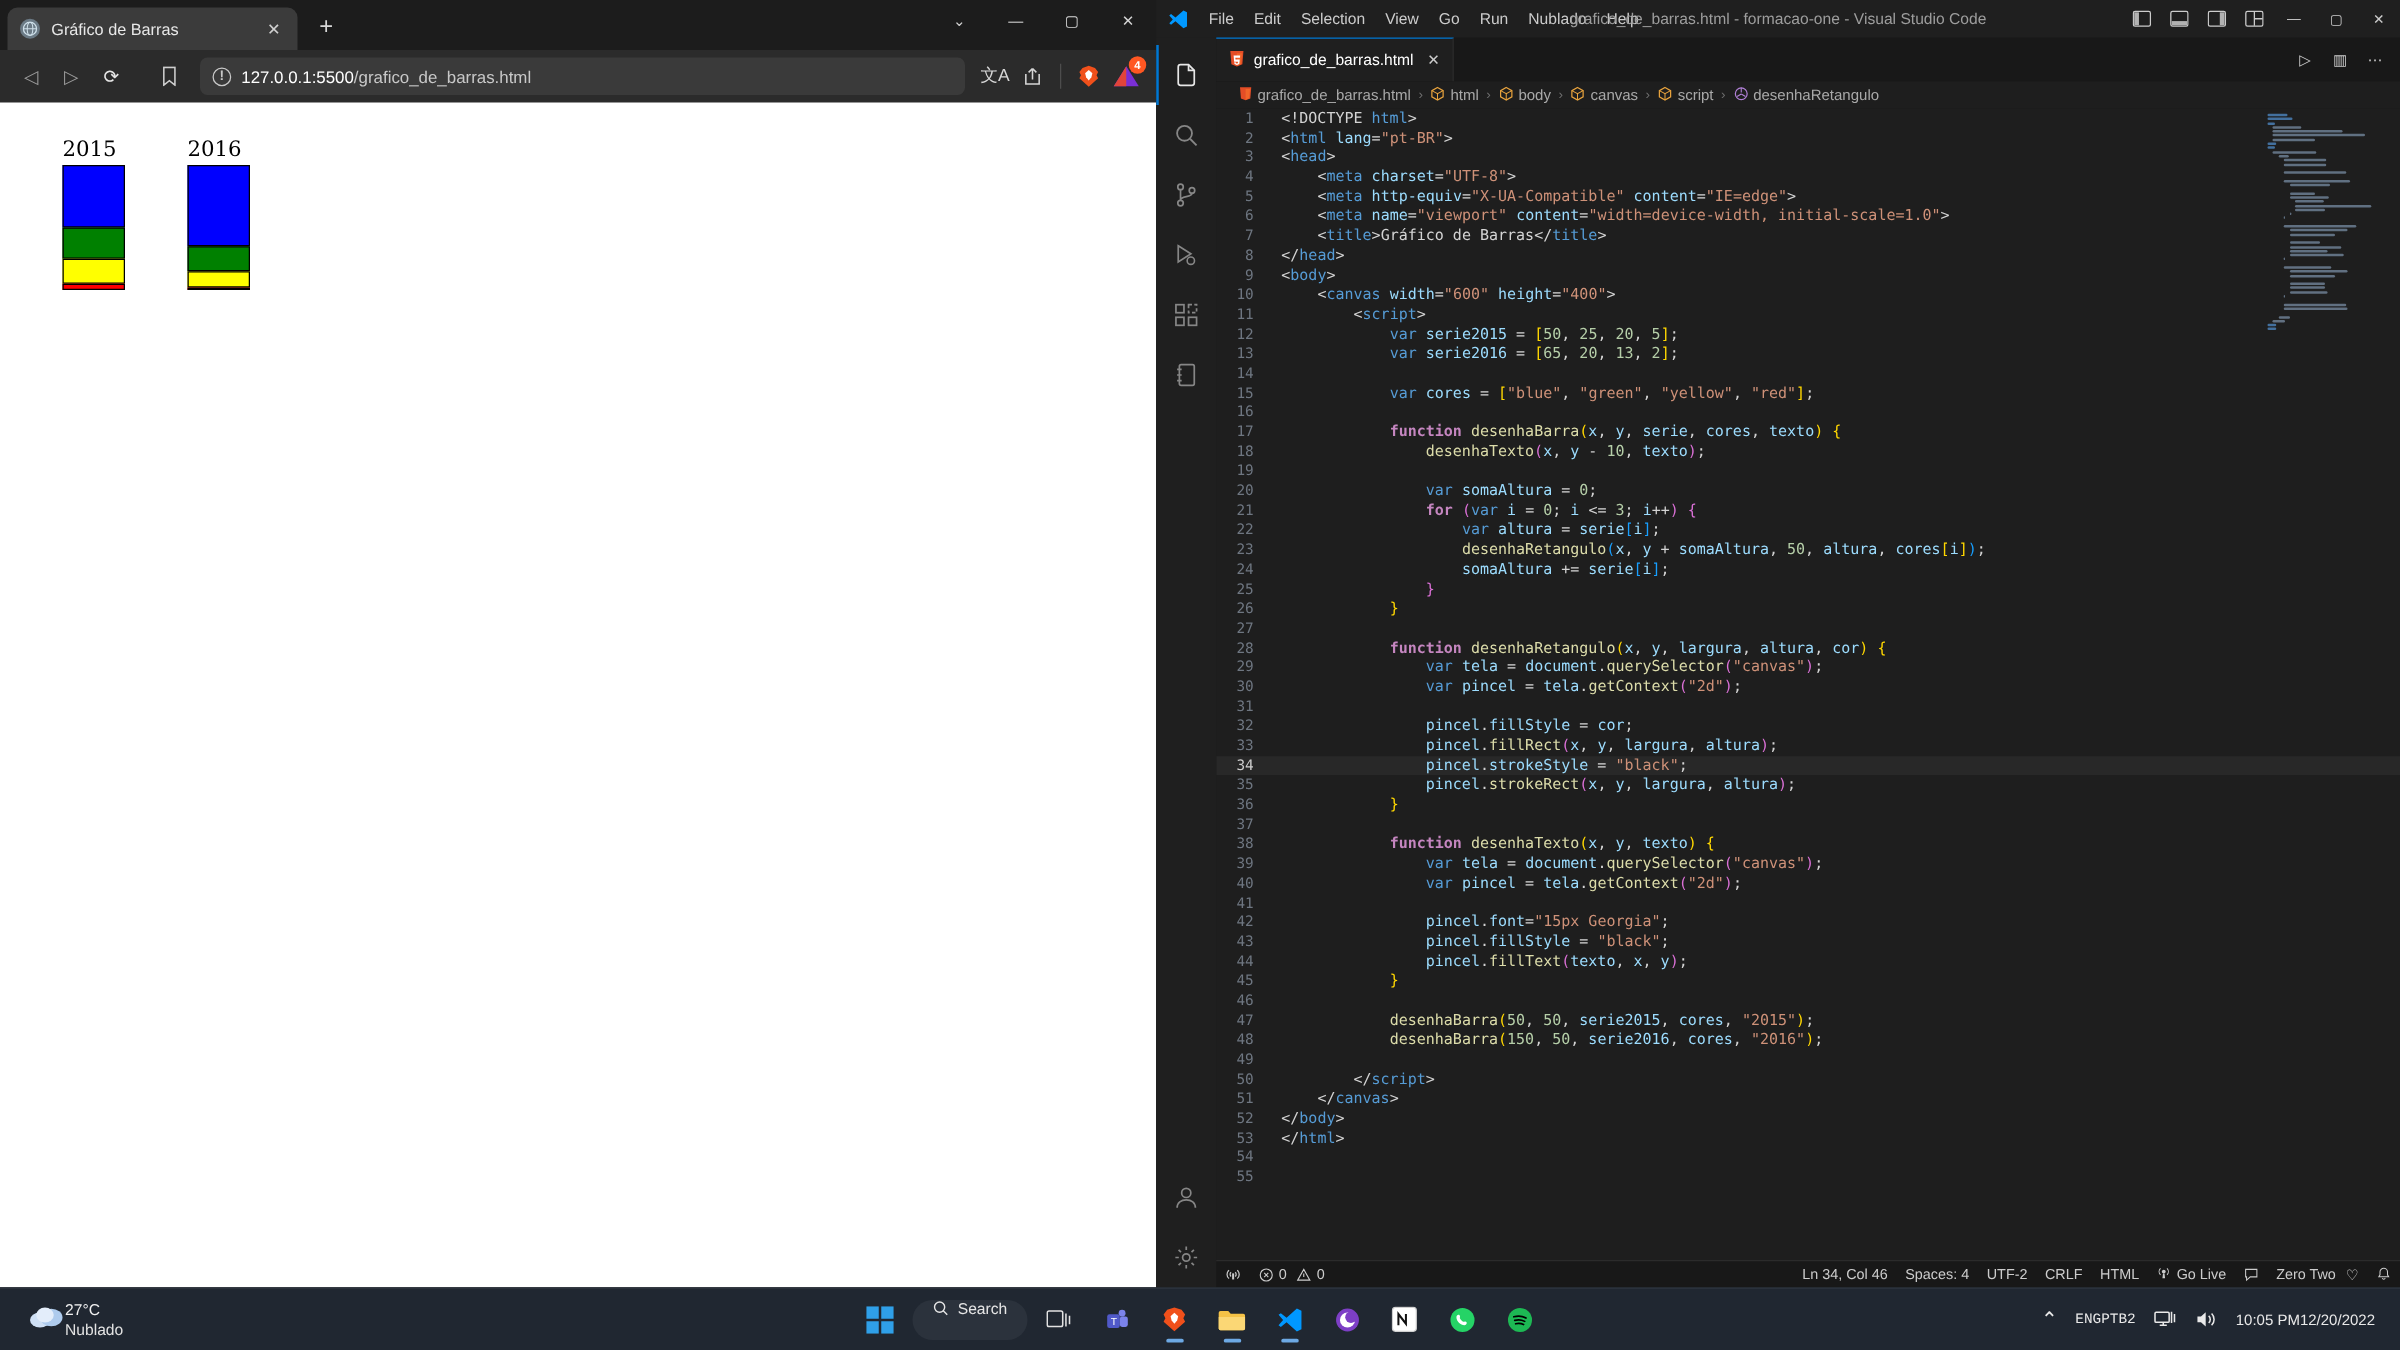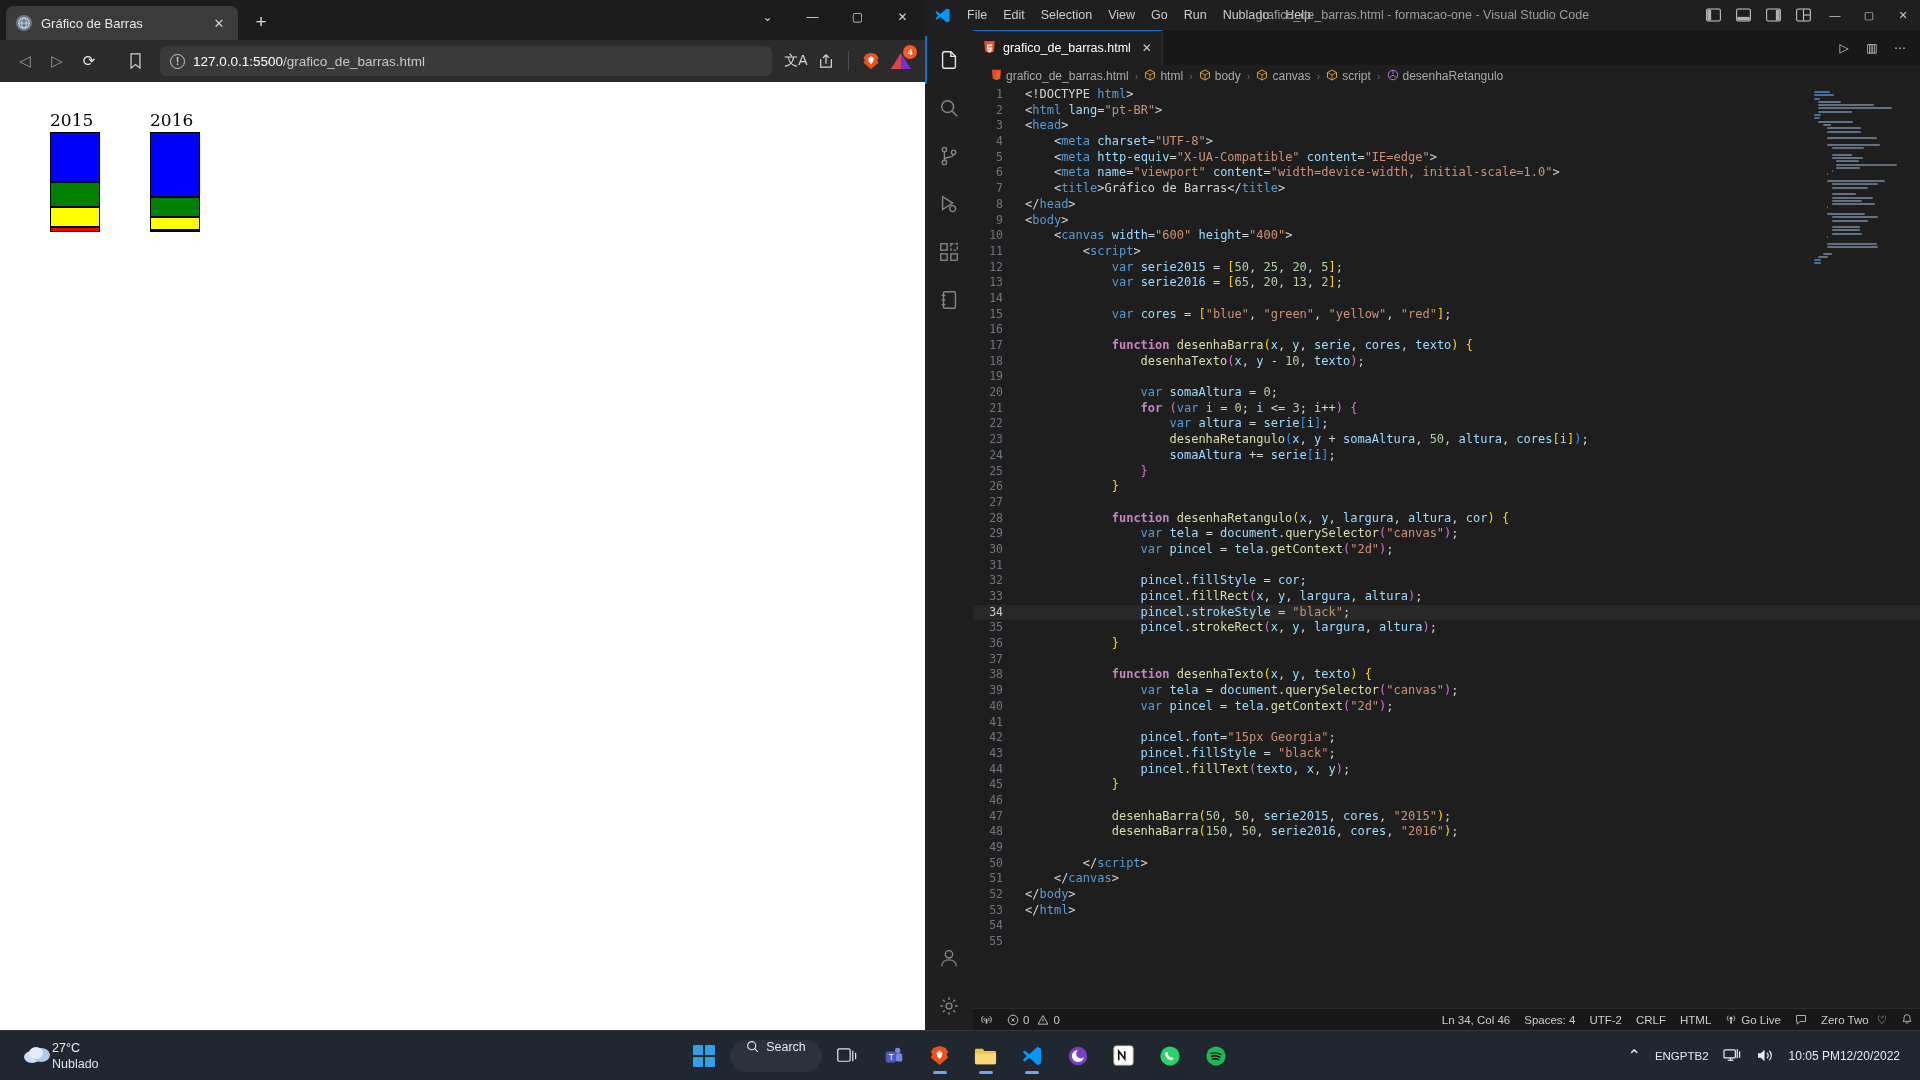--- a/index.html
+++ b/index.html
@@ -180,21 +180,21 @@
   .tb-weather-text .cond { color: #e2e2e2; font-size: 12.5px;}
   .tb-center { position: absolute; left: 0; right: 0; display: flex; align-items: center; justify-content: center; gap: 6px; }
   .tb-icon { width: 40px; height: 40px; display: flex; align-items: center; justify-content: center; border-radius: 5px; position: relative;}
   .tb-icon.running::after { content:""; position:absolute; bottom:2px; left:50%; transform:translateX(-50%); width:14px;height:3px;border-radius:2px;background:#6da9e4;}
   .tb-search {
     display: flex; align-items: flex-start; gap: 7px; height: 32px; padding: 0 16px;
     background: #2b323c; border-radius: 16px; color: #e6e6e6; font-size: 12.5px;
   }
   .tb-tray { margin-left: auto; display: flex; align-items: center; gap: 2px; padding-right: 14px; color: #e9e9e9; }
   .tray-item { display: flex; align-items: center; justify-content: center; padding: 0 6px; height: 40px;}
-  .tray-lang { font-size: 11.5px; line-height: 14px; }
+  .tray-lang { font-size: 11.5px; line-height: 14px; font-family: Liberation Mono, monospace; }
   .tray-clock { text-align: right; font-size: 12px; line-height: 16px; padding-right: 6px;}
 </style>
 </head>
 <body>
 
 <div id="root">
 
   <div class="browser">
 
     <div class="br-tabstrip">

